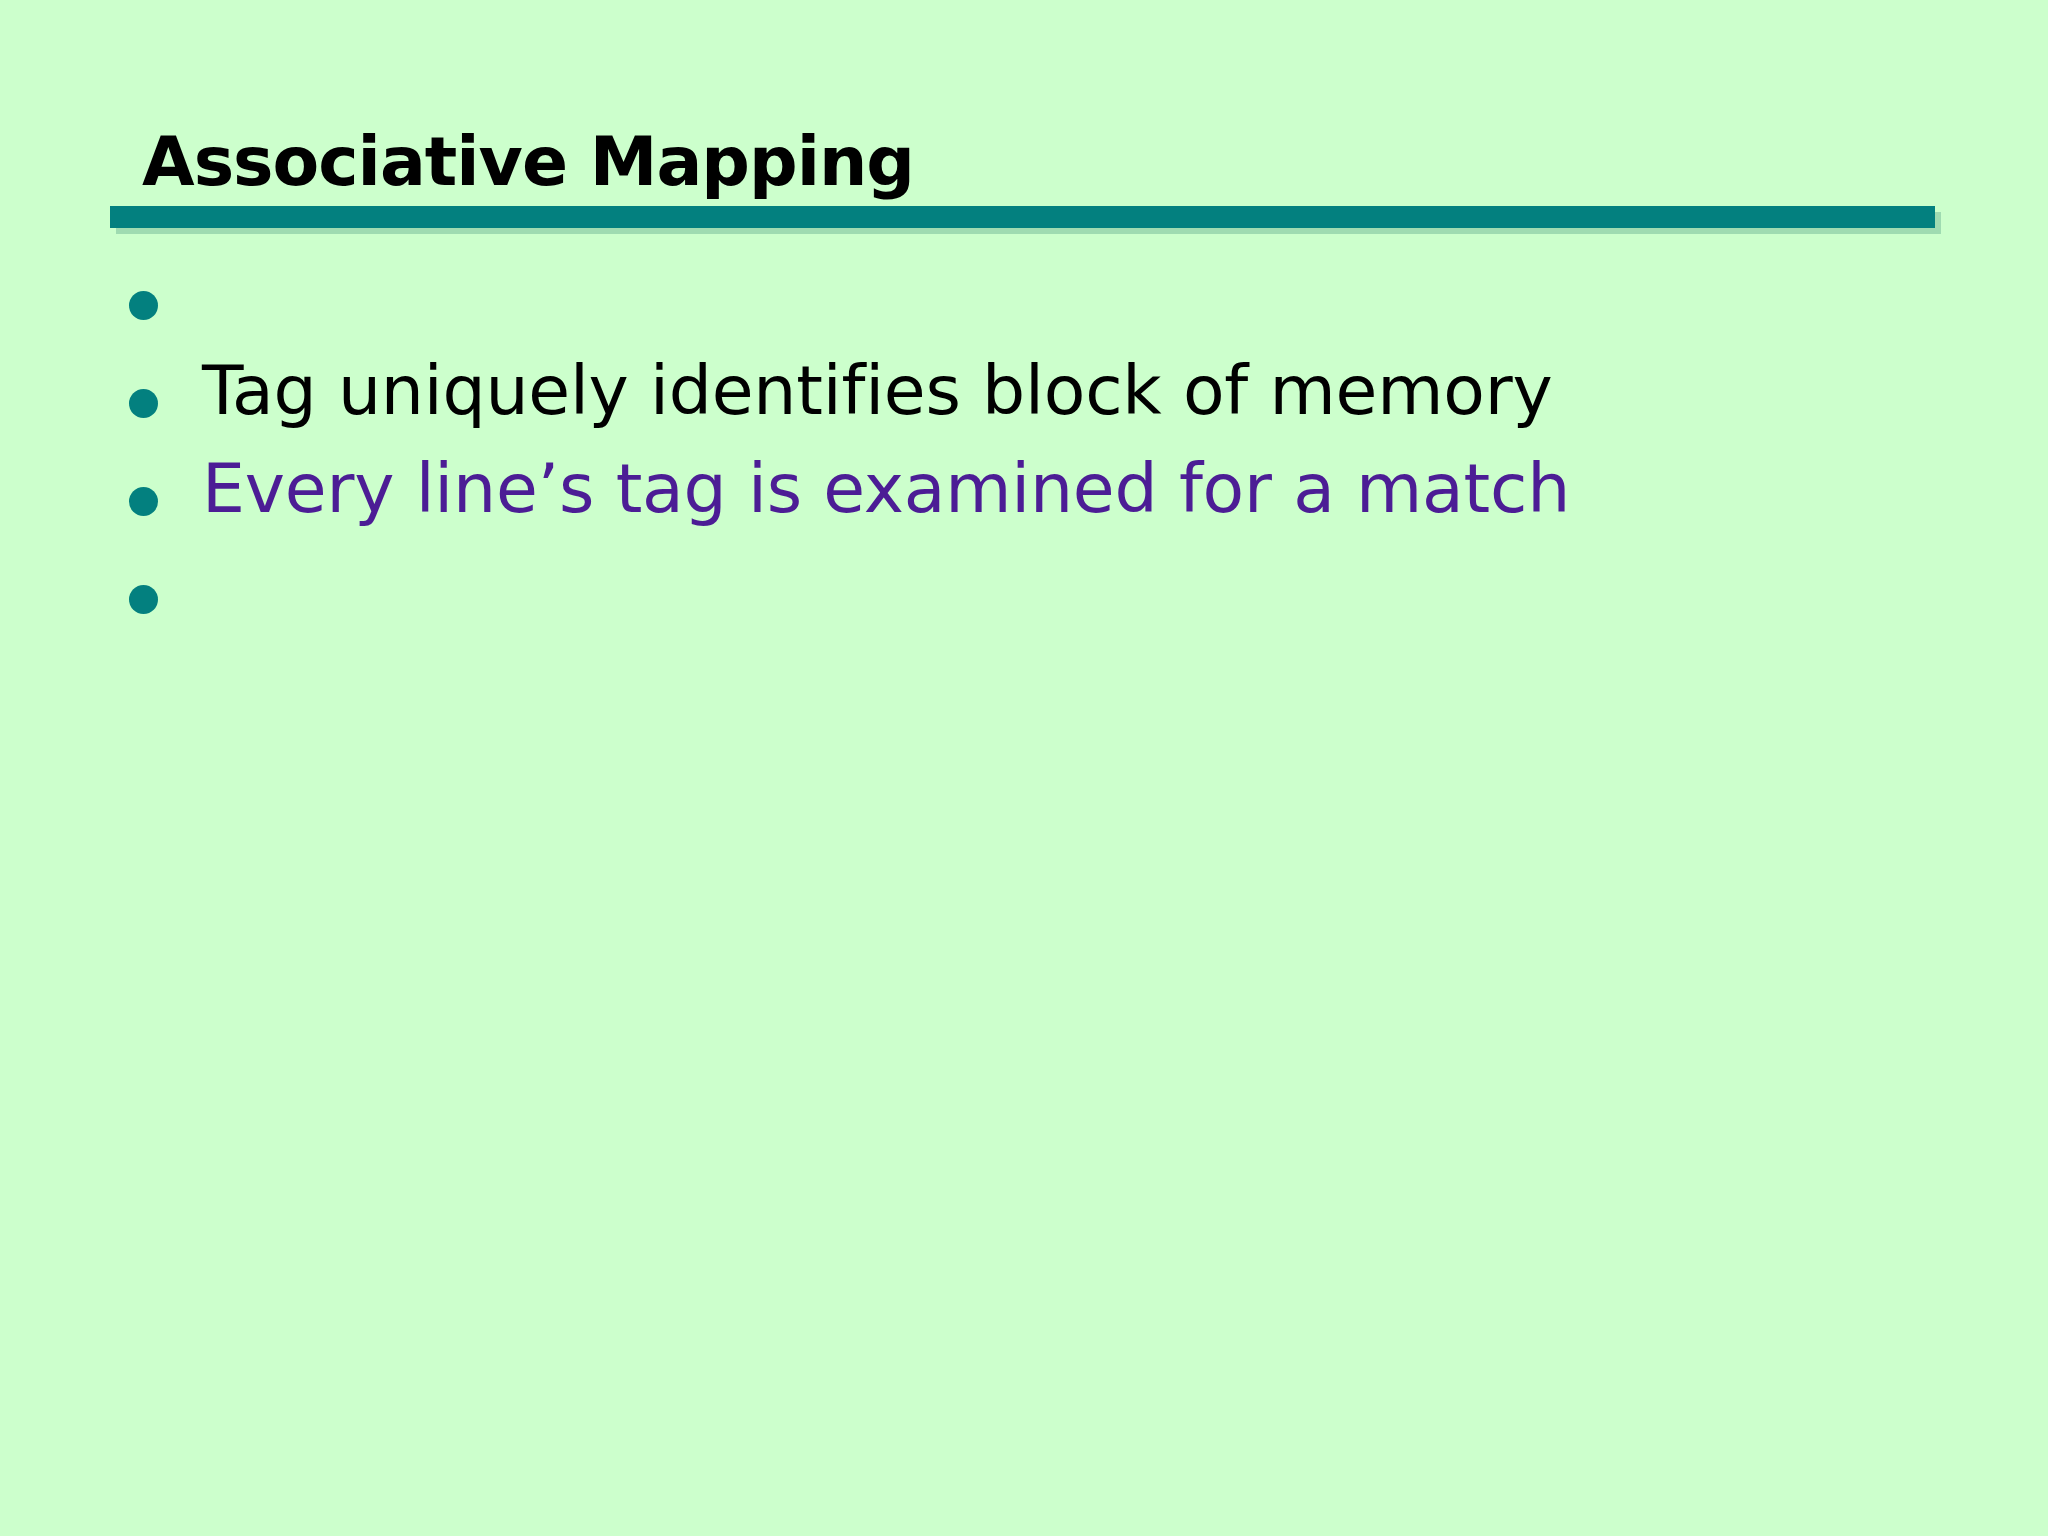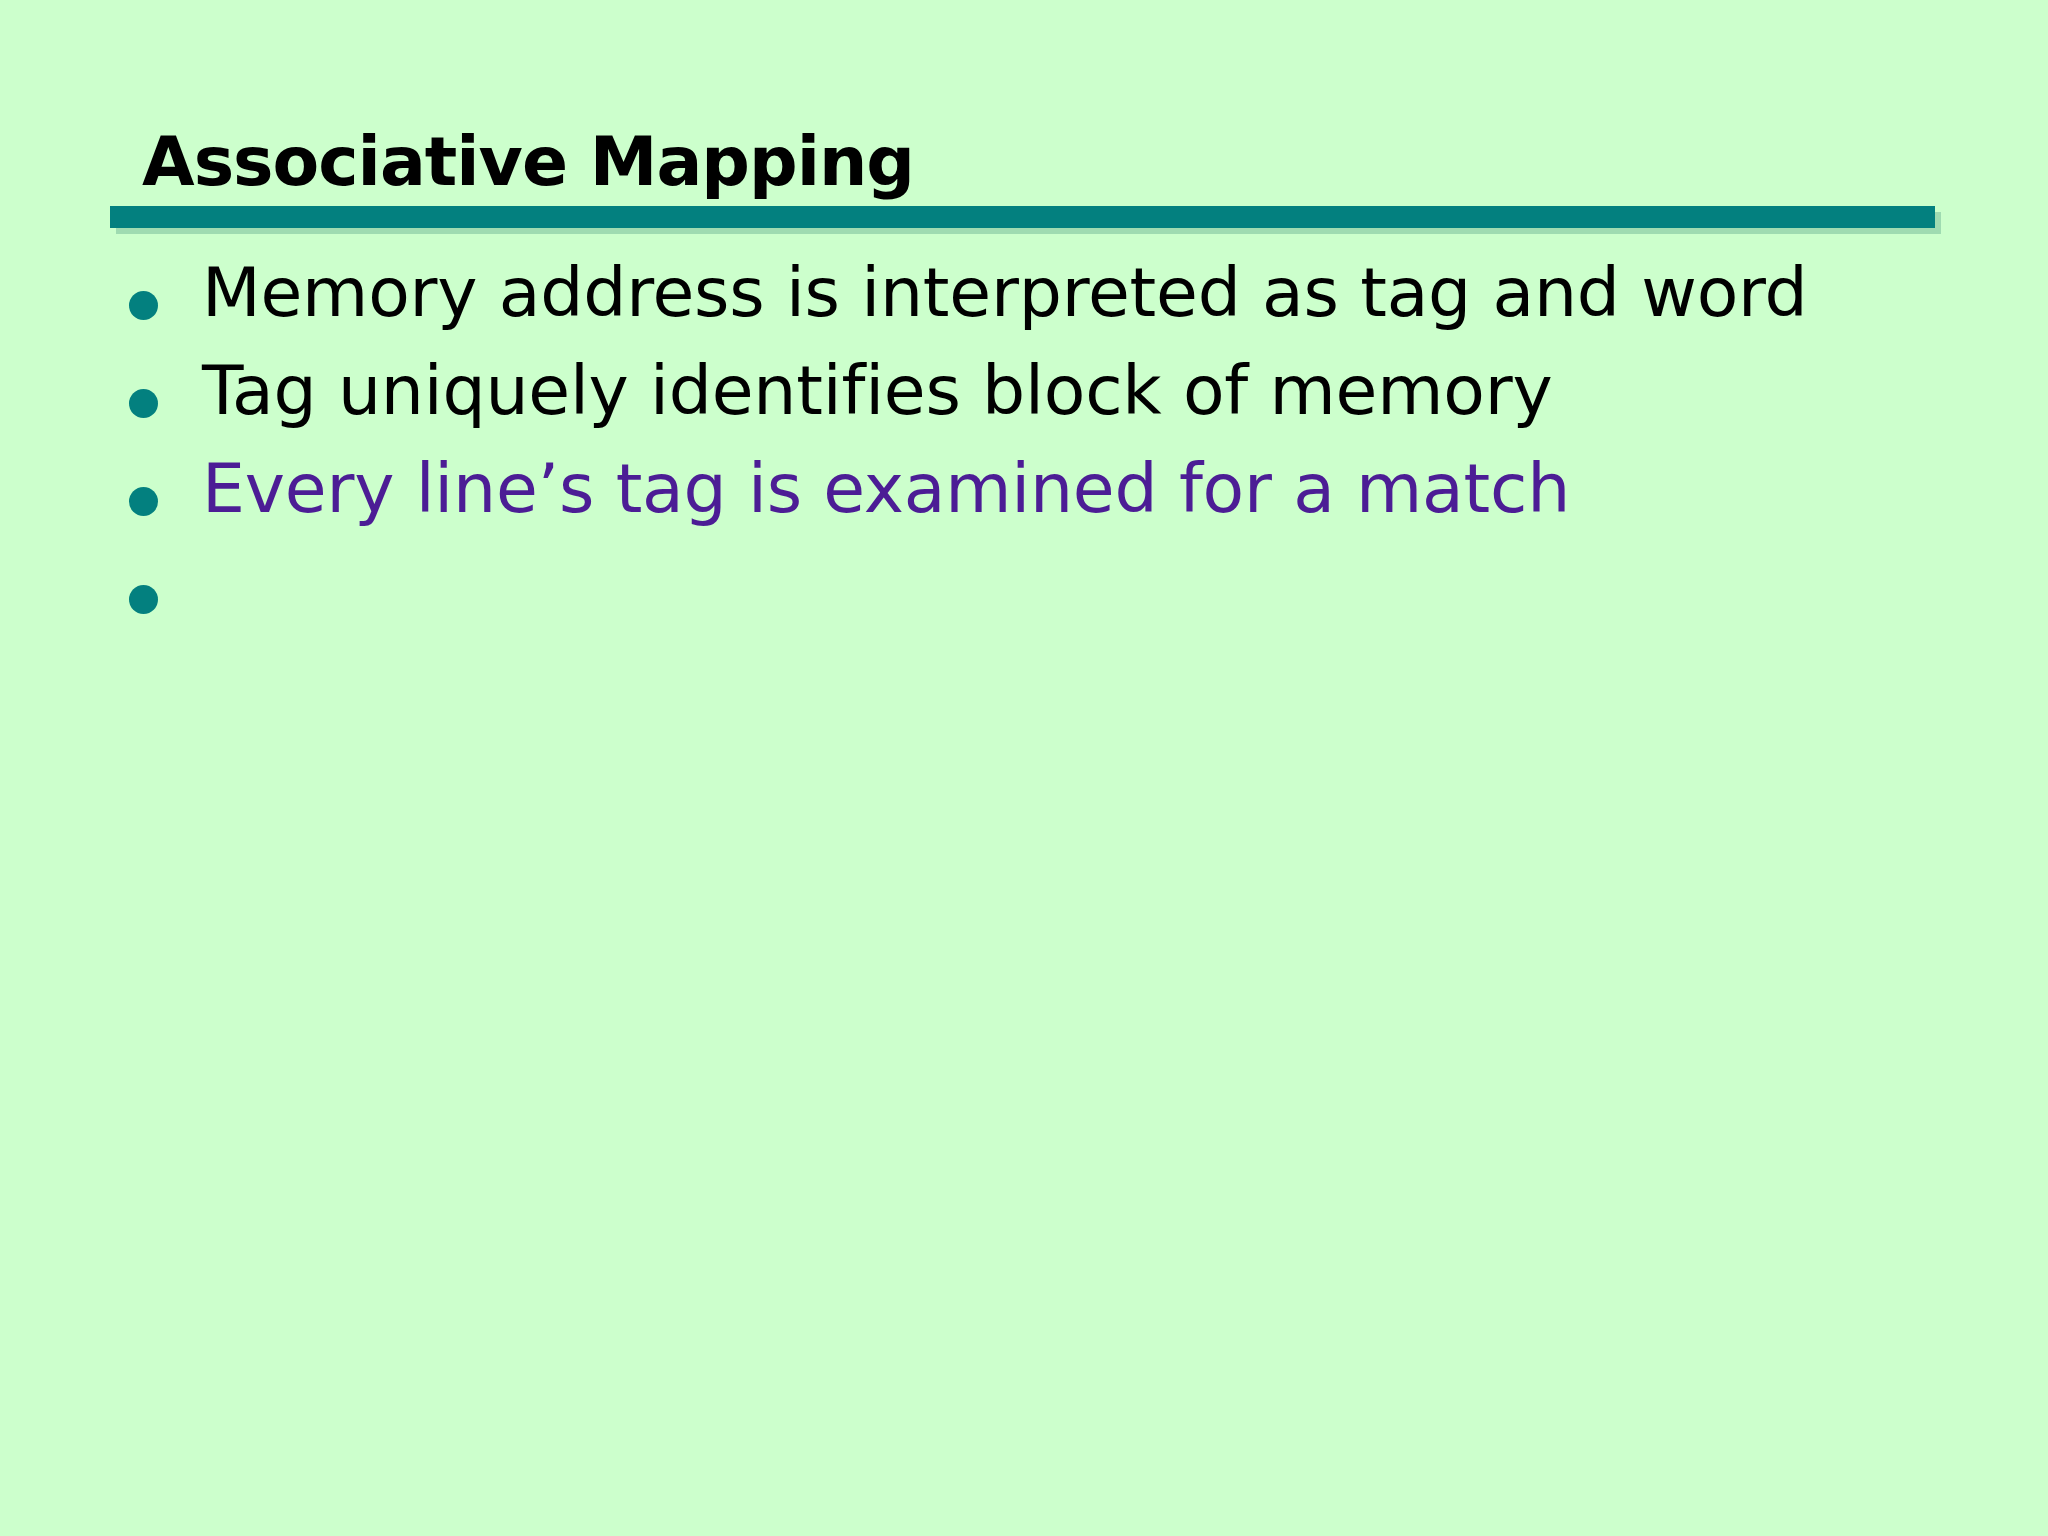--- a/index.html
+++ b/index.html
@@ -108,21 +108,20 @@
   <div id="title-block">
     <h1 id="slide-title" style="color: rgb(0, 0, 0);">Associative Mapping</h1>
     <div id="title-rule" style="background: rgb(3, 128, 127);"></div>
   </div>
 
   <ul id="bullet-list">
 
 
     <li class="bullet-item wrap">
       <span class="bullet-dot" style="background: rgb(3, 128, 127);"></span>
-      <span class="bullet-text" style="color: rgb(0, 0, 0);">Memory address is interpreted as tag and word</span>
     </li>
 
     <li class="bullet-item">
       <span class="bullet-dot" style="background: rgb(3, 128, 127);"></span>
       <span class="bullet-text" style="color: rgb(0, 0, 0);">Tag uniquely identifies block of memory</span>
     </li>
 
     <li class="bullet-item">
       <span class="bullet-dot" style="background: rgb(3, 128, 127);"></span>
       <span class="bullet-text" style="color: #4c1d95;">Every line’s tag is examined for a match</span>

